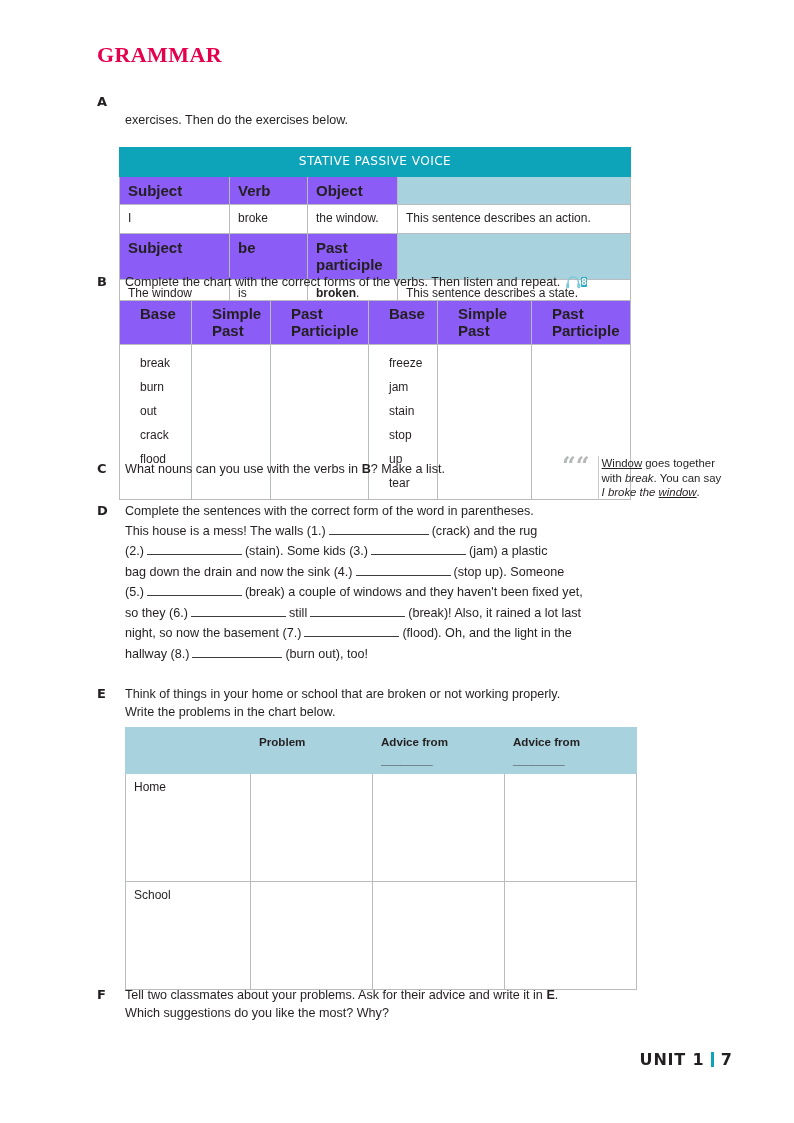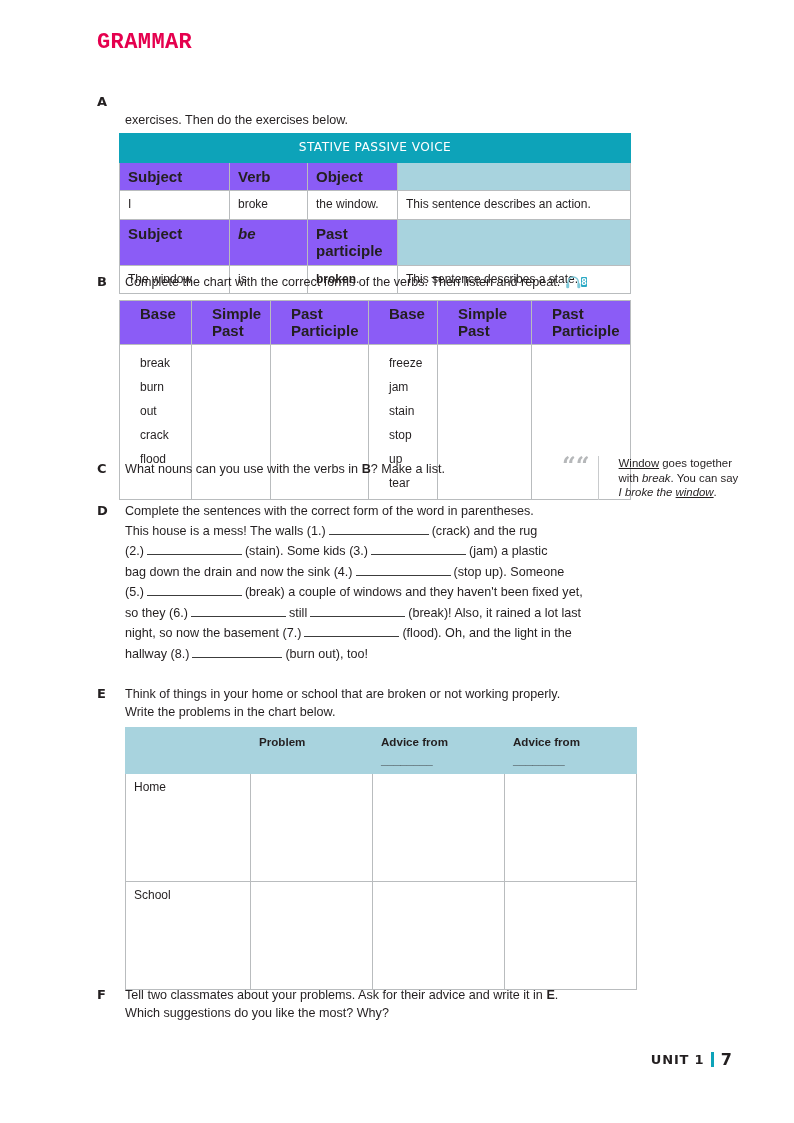--- a/index.html
+++ b/index.html
@@ -17,26 +17,26 @@
     position: relative;
     width: 794px;
     height: 1123px;
     padding: 0;
   }
 
   
   .grammar-title {
     position: absolute;
     left: 97px;
-    top: 30px;
+    top: 42px;
     font-size: 22px;
     font-weight: bold;
     letter-spacing: 0.4px;
     color: #e5004e;
-    font-family: Liberation Mono, monospace;
+    font-family: Liberation Serif, serif;
   }
 
   
   .ex { position: absolute; }
   .ex-letter {
     position: absolute;
     left: 0px;
     top: 0px;
     width: 20px;
     font-size: 13px;
@@ -79,25 +79,25 @@
   }
   .hdr {
     background: #8b5cf6;
     font-weight: bold !important;
     font-size: 15px;
   }
   .hdr-blank {
     background: #a8d3de;
     border-left: 1px solid #a8d3de !important;
   }
-  .it { font-style: italic; }
+  .it { }
   .bd { font-weight: bold; }
 
   
-  #table-a { width: 511px; margin-top: 4px; }
+  #table-a { width: 511px; margin-top: 18px; }
 
   
   #table-b { width: 511px; margin-top: 5px; }
   #table-b td { height: 24px; padding: 4px 20px; }
   #table-b .vstack { line-height: 24px; }
 
   
   #table-e { width: 511px; margin-top: 6px; }
   #table-e th { background: #a8d3de; font-weight: bold; font-size: 11.6px; text-align: left;
                 border-left: 1px solid #a8d3de; border-right: 1px solid #a8d3de;
@@ -123,21 +123,21 @@
   #callout .qmark {
     font-size: 24px;
     line-height: 16px;
     color: #b6b8ba;
     font-family: "DejaVu Serif", serif;
     font-weight: bold;
     padding-top: 2px;
   }
   #callout .qbody {
     border-left: 1px solid #c9cbcd;
-    padding-left: 20px;
+    padding-left: 3px;
     font-size: 11.4px;
     line-height: 14.6px;
     color: #231f20;
   }
   #callout u { text-decoration: underline; }
   #callout i { font-style: italic; }
 
   
   .dtext { font-size: 12.6px; line-height: 20.5px; color: #231f20; }
   .fill {
@@ -154,21 +154,21 @@
   
   #footer {
     position: absolute;
     right: 62px;
     top: 1050px;
     display: flex;
     align-items: center;
     gap: 7px;
   }
   #footer .unit {
-    font-size: 13px;
+    font-size: 16px;
     font-weight: bold;
     letter-spacing: 0.8px;
     color: #231f20;
     font-family: "DejaVu Sans", sans-serif;
   }
   #footer .bar {
     width: 2.5px;
     height: 15px;
     background: #0da3b9;
   }

